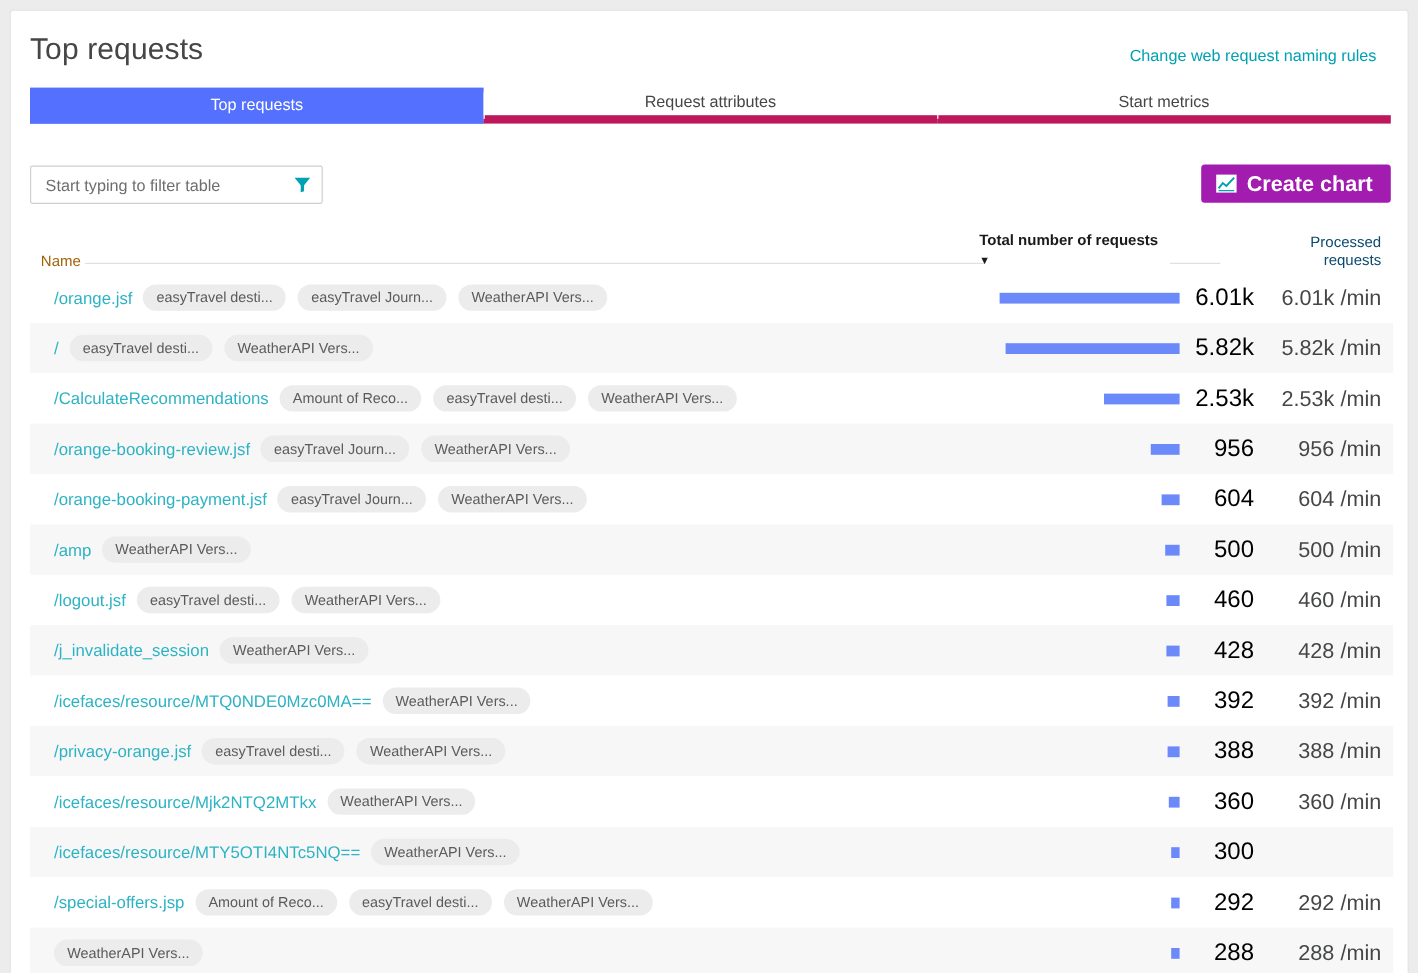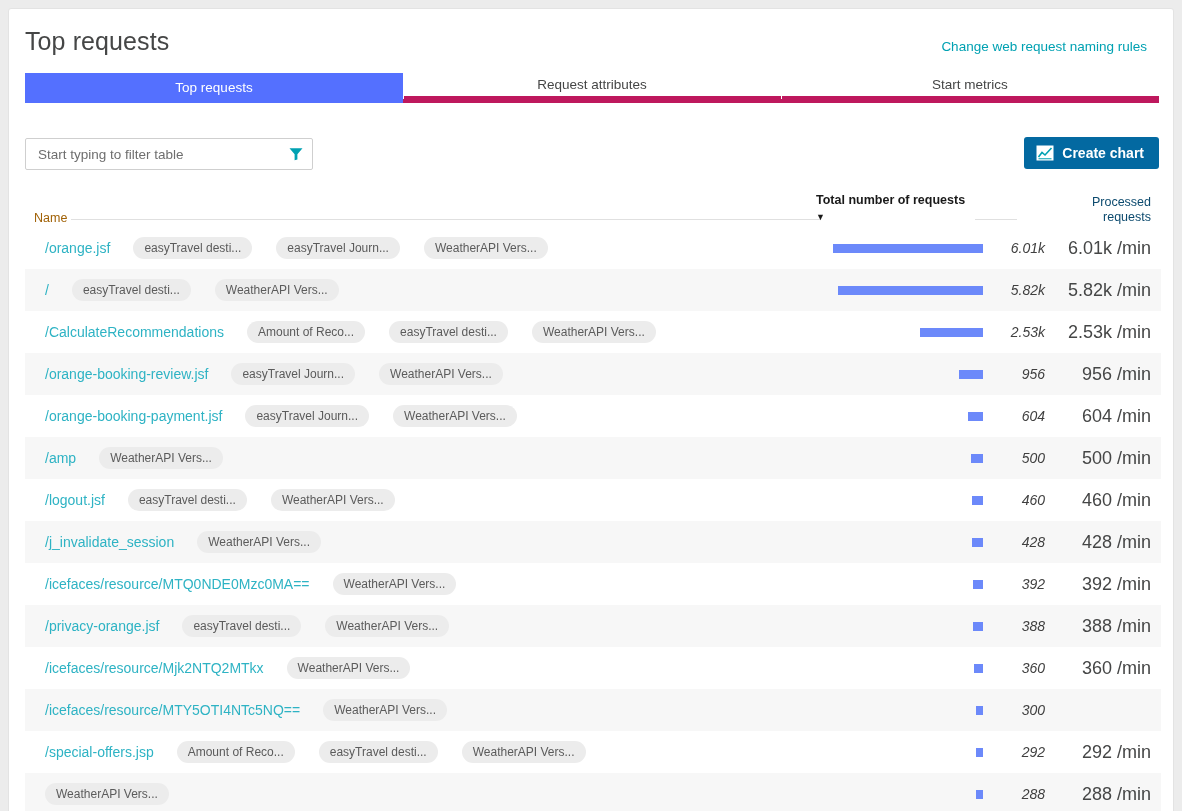--- a/index.html
+++ b/index.html
@@ -66,21 +66,21 @@
   .tab.active {
     background: #5470ff;
     color: #ffffff;
     border-bottom: 2px solid #5470ff;
   }
 
   
   .filter-box {
     position: absolute;
     left: 16px; top: 129px;
-    width: 288px; height: 32px;
+    width: 244px; height: 32px;
     border: 1px solid #cfcfcf;
     border-radius: 2px;
     background: #fff;
     display: flex;
     align-items: center;
     padding: 0 8px 0 10px;
   }
   .filter-input {
     border: none; outline: none;
     flex: 1;
@@ -90,25 +90,25 @@
     background: transparent;
   }
   .filter-input::placeholder { color: #6e6e6e; opacity: 1; }
   .funnel-icon { width: 16px; height: 16px; flex: 0 0 16px; display:block; }
 
   .create-chart-btn {
     position: absolute;
     right: 14px; top: 128px;
     height: 32px;
     padding: 0 15px 0 12px;
-    background: #0369a1;
+    background: #a21caf;
     color: #ffffff;
     border: none;
     border-radius: 3px;
-    font-size: 14px;
+    font-size: 18px;
     font-weight: 700;
     font-family: "Liberation Sans", sans-serif;
     display: flex;
     align-items: center;
     gap: 8px;
     cursor: pointer;
   }
   .chart-icon { width: 18px; height: 16px; display: block; }
 
   
@@ -161,21 +161,21 @@
     height: 42px;
     background: #ffffff;
   }
   .row.alt { background: #f7f7f7; }
   .row-name {
     position: absolute;
     left: 20px; top: 0;
     height: 42px;
     display: flex;
     align-items: center;
-    gap: 14px;
+    gap: 0px;
   }
   .req-link {
     font-size: 14px;
     color: #2eb3c4;
     cursor: pointer;
     white-space: nowrap;
     margin-right: 9px;
   }
   .chip {
     display: inline-flex;
@@ -202,23 +202,22 @@
     height: 9px;
     background: #6c89fa;
   }
   .val-total {
     position: absolute;
     left: 962px; top: 0;
     width: 58px; height: 42px;
     display: flex;
     align-items: center;
     justify-content: flex-end;
-    font-size: 14px;
-    color: #404040;
-    font-style: italic;
+    font-size: 20px;
+    color: #000000;
   }
   .val-processed {
     position: absolute;
     right: 10px; top: 0;
     width: 120px; height: 42px;
     display: flex;
     align-items: center;
     justify-content: flex-end;
     font-size: 18px;
     color: #454646;

